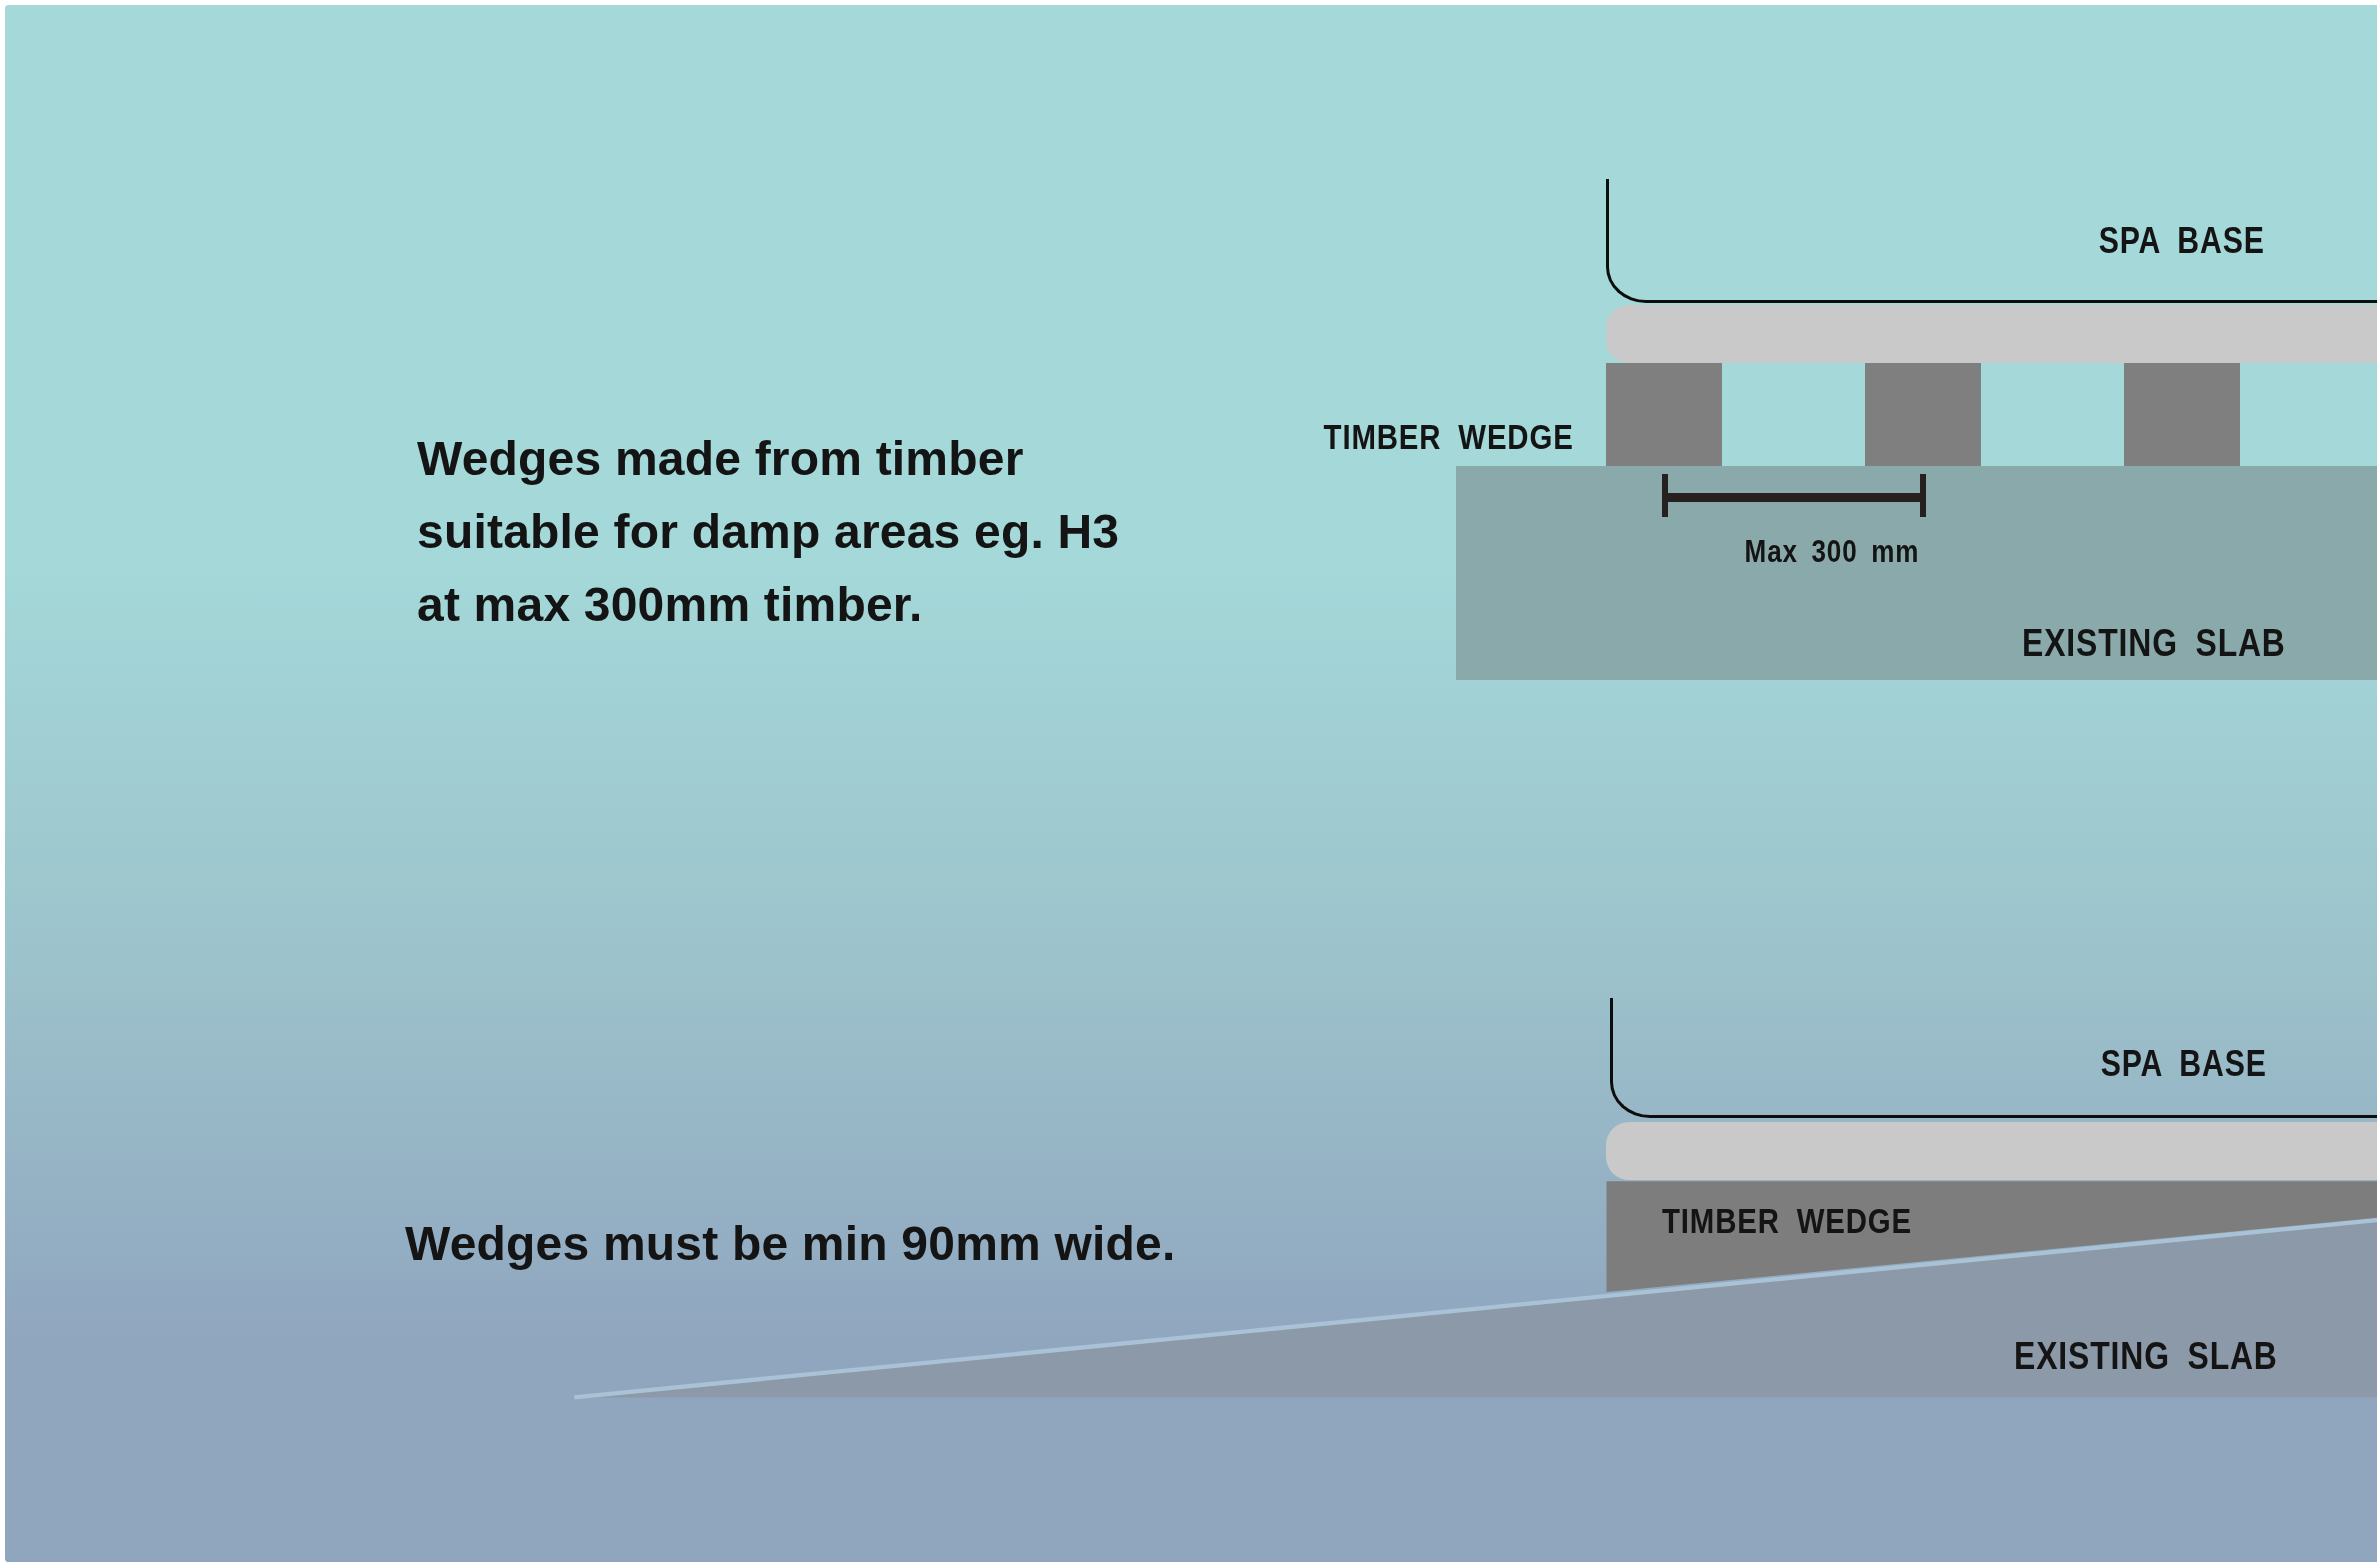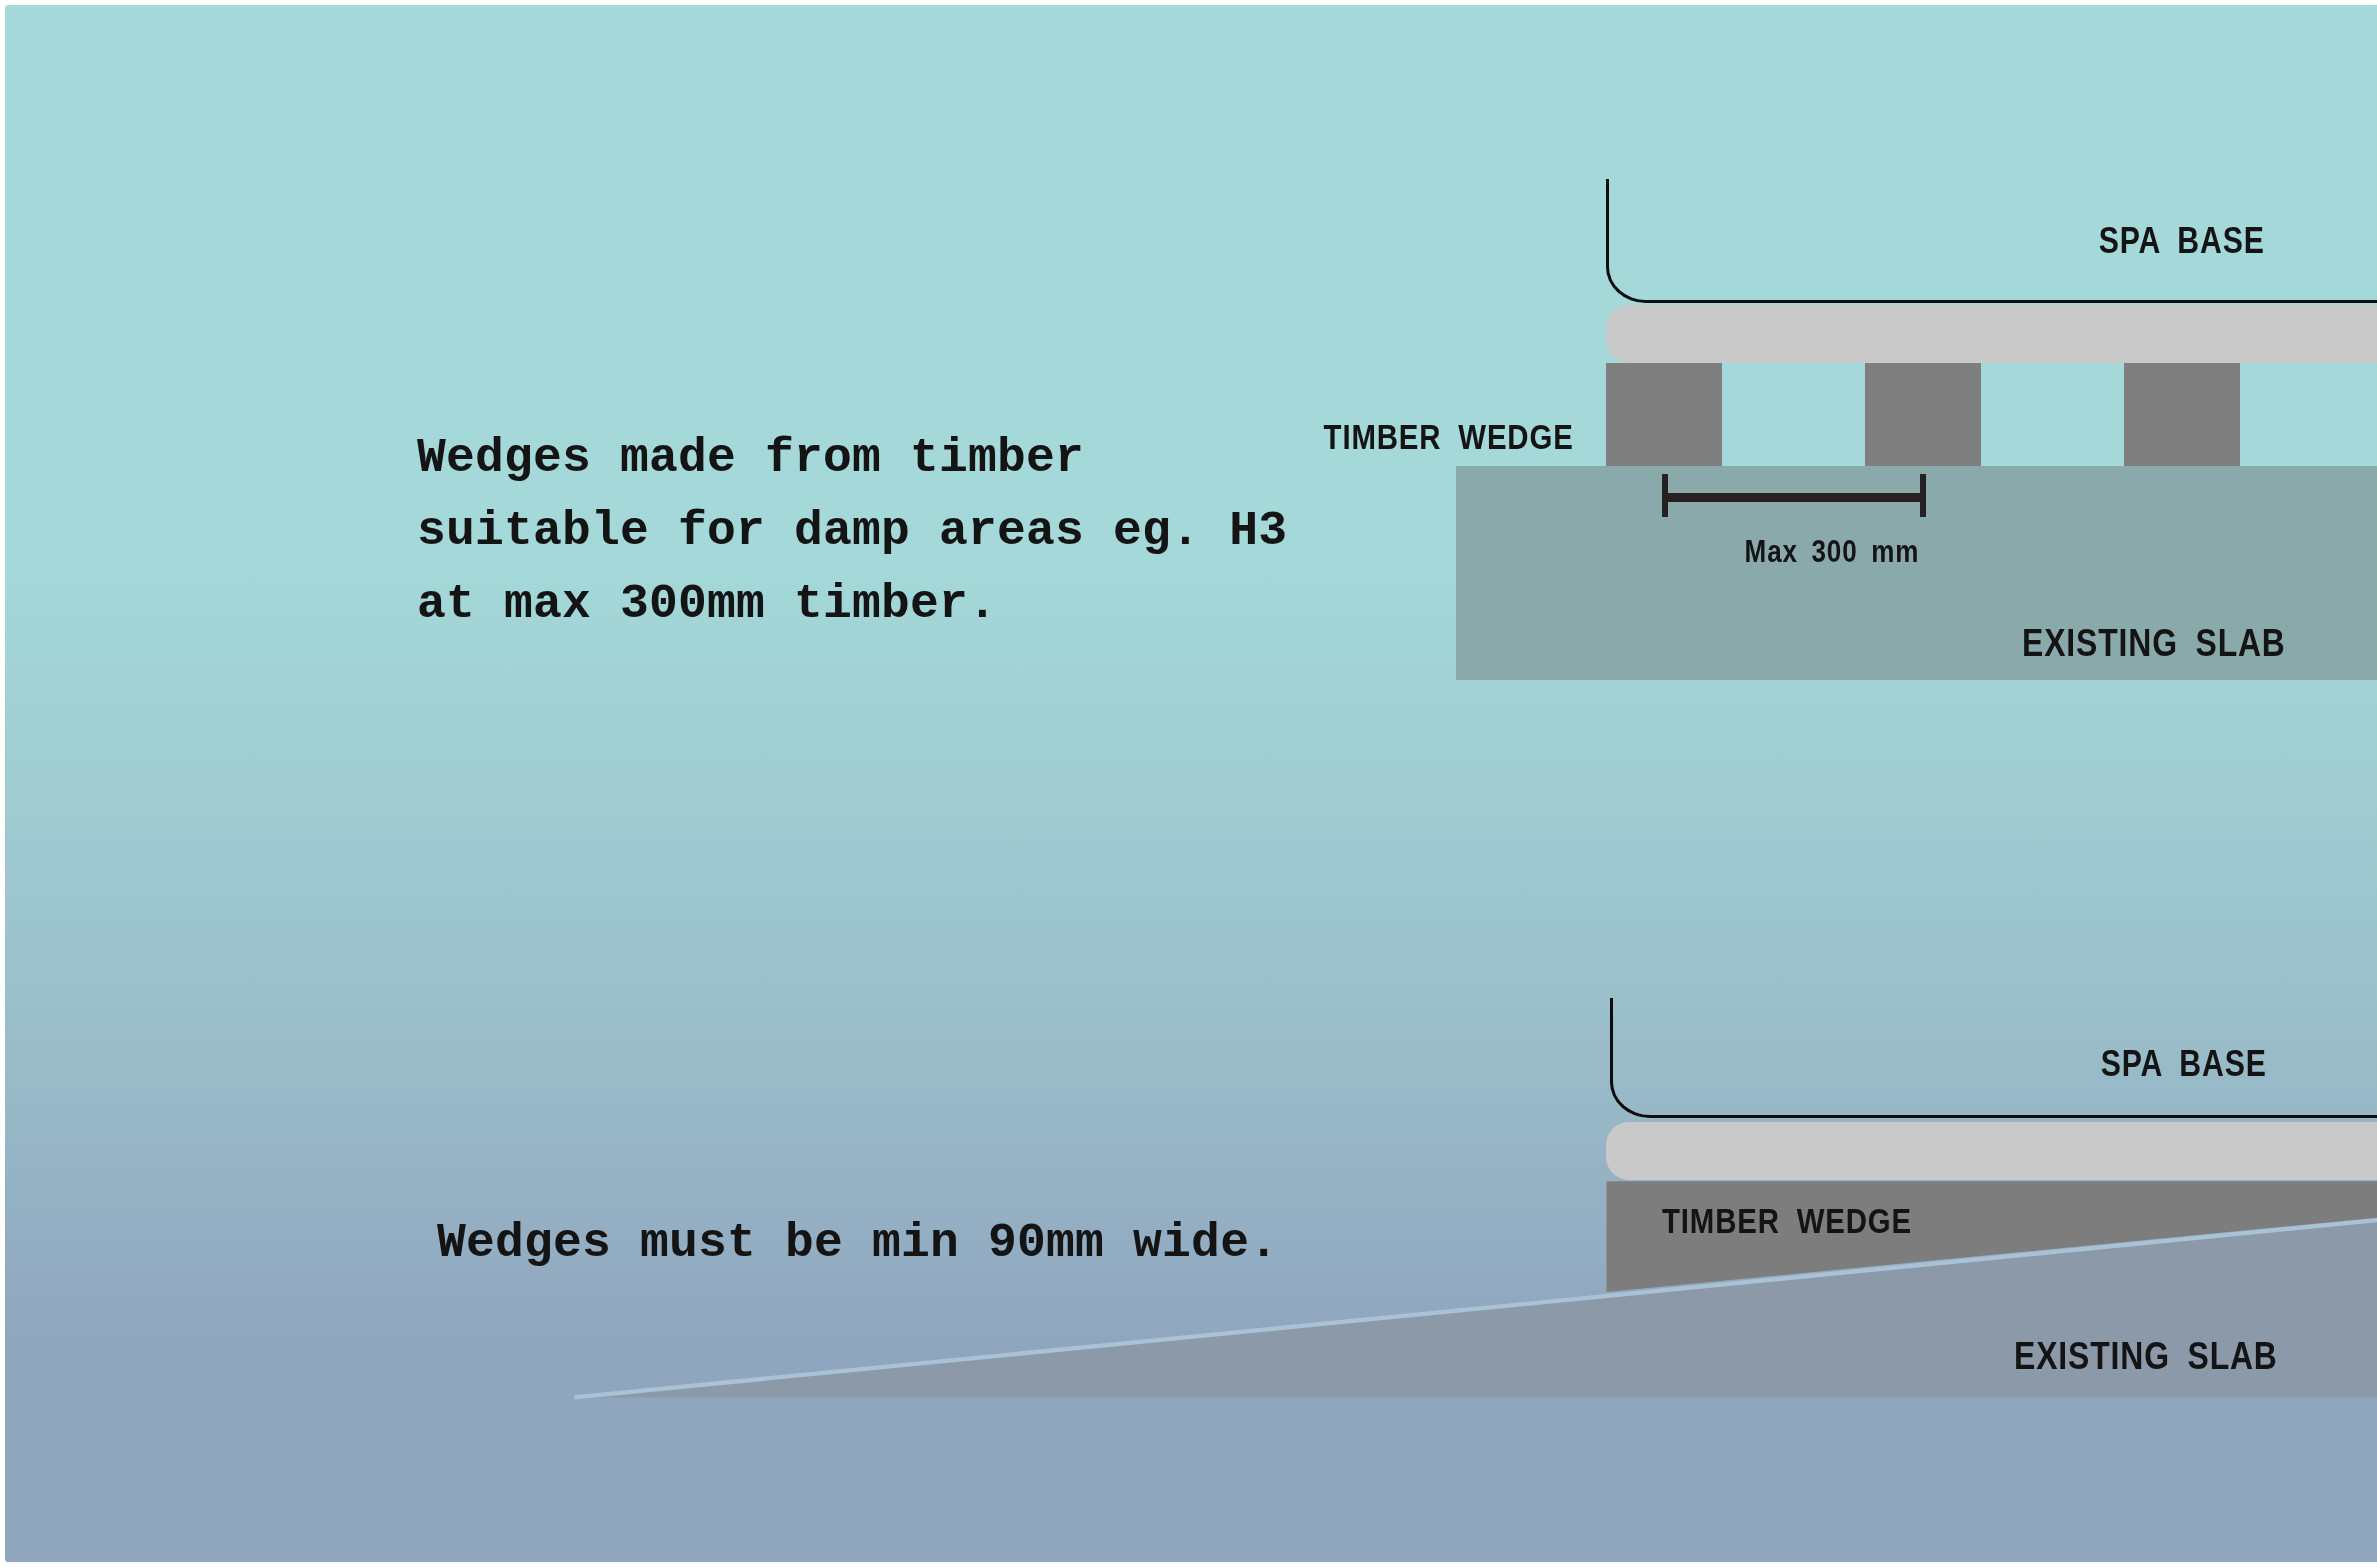--- a/index.html
+++ b/index.html
@@ -18,21 +18,21 @@
       var(--bg_top) 0%,
       var(--bg_top) 36%,
       var(--bg_mid) 62%,
       var(--bg_bottom) 86%,
       var(--bg_bottom) 100%);
   }
   .abs{position:absolute;}
   .note{
     color:var(--ink);
     font-size:48px;line-height:73px;font-weight:700;
-    letter-spacing:0.2px;white-space:nowrap;font-family:Liberation Mono, monospace;
+    letter-spacing:0.2px;white-space:nowrap;
   }
   .cond{
     display:inline-block;
     transform:scaleX(.84);
     letter-spacing:1px;word-spacing:9.5px;white-space:nowrap;
     font-weight:700;color:var(--ink);
   }
   .o-c{transform-origin:center center;}
   .o-r{transform-origin:right center;}
   .o-l{transform-origin:left center;}
@@ -65,21 +65,21 @@
 <div class="stage">
   <div class="canvas">
 
     <div class="abs note" style="left:412px;top:417px;">
       <div>Wedges made from timber</div>
       <div>suitable for damp areas eg. H3</div>
       <div>at max 300mm timber.</div>
     </div>
 
 
-    <div class="abs note" style="left:432px;top:1202px;">
+    <div class="abs note" style="left:400px;top:1202px;">
       <div>Wedges must be min 90mm wide.</div>
     </div>
 
     <div>
 
       <div class="abs bracket" style="left:1601px;top:174px;width:1152px;height:124px;"></div>
       <div class="abs" style="left:1601px;top:215px;width:1152px;text-align:center;font-size:36px;">
         <span class="cond o-c">SPA BASE</span>
       </div>
 

